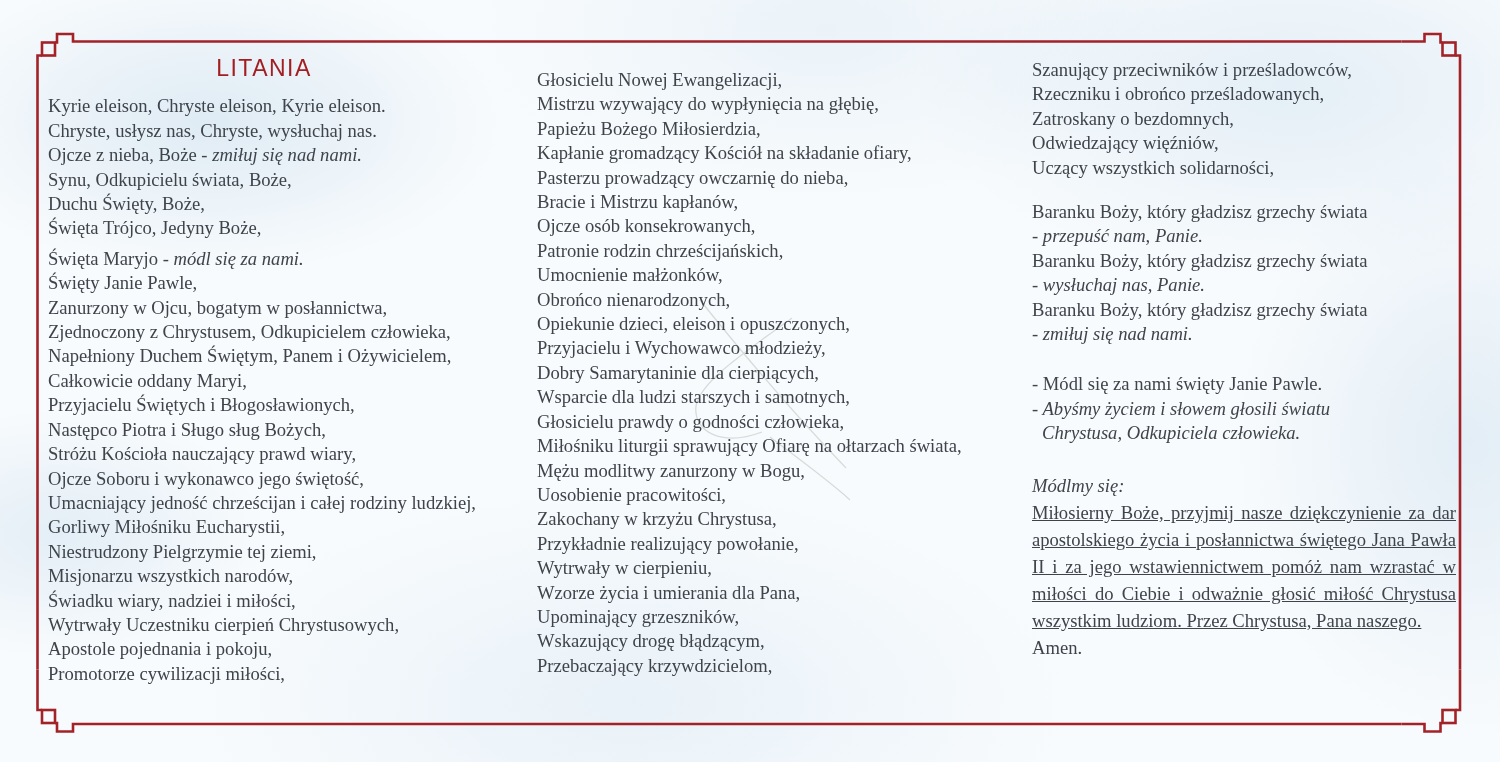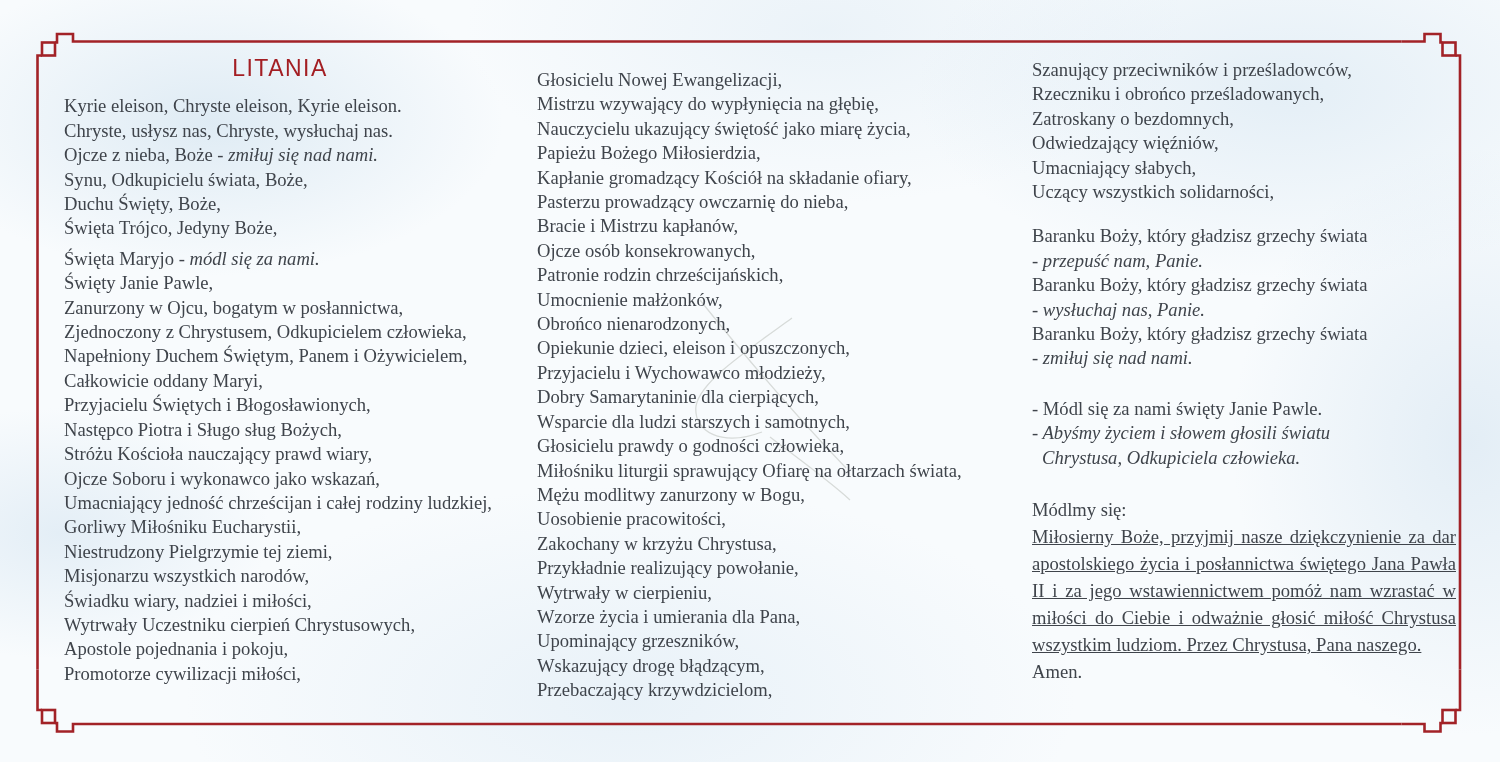--- a/index.html
+++ b/index.html
@@ -11,30 +11,30 @@
       radial-gradient(ellipse 520px 260px at 86% 12%, rgba(182,210,231,.30), transparent 72%),
       radial-gradient(ellipse 340px 420px at 98% 58%, rgba(172,202,226,.28), transparent 70%),
       radial-gradient(ellipse 620px 300px at 42% 92%, rgba(188,214,234,.26), transparent 72%),
       radial-gradient(ellipse 300px 180px at 4% 70%, rgba(180,208,230,.30), transparent 70%),
       radial-gradient(ellipse 500px 240px at 55% 4%, rgba(205,224,238,.30), transparent 72%),
       #f8fbfd;
   }
   .col{position:absolute;font-size:18.6px;line-height:24.4px;}
   .line{white-space:nowrap;}
   .it{font-style:italic;}
-  #col1{left:64px;top:56px;width:432px;}
+  #col1{left:48px;top:56px;width:432px;}
   #col2{left:537px;top:68px;width:452px;}
   #col3{left:1032px;top:58px;width:424px;}
   .title{
     font-family:"Liberation Sans",sans-serif;color:#a31e23;
     font-size:23px;font-weight:500;letter-spacing:1.5px;
     text-align:center;margin:0 0 14px 0;
   }
   .prayer{margin-top:26px;}
-  .prayer-heading{line-height:27px;}
+  .prayer-heading{line-height:27px;font-style:italic;}
   .prayer-body{text-align:justify;line-height:27px;text-decoration:underline;}
   .prayer-amen{line-height:27px;}
   #border-overlay{position:absolute;left:0;top:0;pointer-events:none;}
 </style>
 </head>
 <body>
 
 <svg id="border-overlay" width="1500" height="762" viewBox="0 0 1500 762">
   <g stroke="#a22227" stroke-width="2.6" fill="none">
 
@@ -81,35 +81,34 @@
     <div class="line"><span>Święta Trójco, Jedyny Boże,</span></div>
     <div class="line" style="margin-top: 6px;"><span>Święta Maryjo - </span><span class="it">módl się za nami.</span></div>
     <div class="line"><span>Święty Janie Pawle,</span></div>
     <div class="line"><span>Zanurzony w Ojcu, bogatym w posłannictwa,</span></div>
     <div class="line"><span>Zjednoczony z Chrystusem, Odkupicielem człowieka,</span></div>
     <div class="line"><span>Napełniony Duchem Świętym, Panem i Ożywicielem,</span></div>
     <div class="line"><span>Całkowicie oddany Maryi,</span></div>
     <div class="line"><span>Przyjacielu Świętych i Błogosławionych,</span></div>
     <div class="line"><span>Następco Piotra i Sługo sług Bożych,</span></div>
     <div class="line"><span>Stróżu Kościoła nauczający prawd wiary,</span></div>
-    <div class="line"><span>Ojcze Soboru i wykonawco jako wskazań,</span></div>
+    <div class="line"><span>Ojcze Soboru i wykonawco jego świętość,</span></div>
     <div class="line"><span>Umacniający jedność chrześcijan i całej rodziny ludzkiej,</span></div>
     <div class="line"><span>Gorliwy Miłośniku Eucharystii,</span></div>
     <div class="line"><span>Niestrudzony Pielgrzymie tej ziemi,</span></div>
     <div class="line"><span>Misjonarzu wszystkich narodów,</span></div>
     <div class="line"><span>Świadku wiary, nadziei i miłości,</span></div>
     <div class="line"><span>Wytrwały Uczestniku cierpień Chrystusowych,</span></div>
     <div class="line"><span>Apostole pojednania i pokoju,</span></div>
     <div class="line"><span>Promotorze cywilizacji miłości,</span></div>
   </div>
 
 <div class="col" id="col2">
     <div class="line"><span>Głosicielu Nowej Ewangelizacji,</span></div>
     <div class="line"><span>Mistrzu wzywający do wypłynięcia na głębię,</span></div>
-    <div class="line"><span>Nauczycielu ukazujący świętość jako miarę życia,</span></div>
     <div class="line"><span>Papieżu Bożego Miłosierdzia,</span></div>
     <div class="line"><span>Kapłanie gromadzący Kościół na składanie ofiary,</span></div>
     <div class="line"><span>Pasterzu prowadzący owczarnię do nieba,</span></div>
     <div class="line"><span>Bracie i Mistrzu kapłanów,</span></div>
     <div class="line"><span>Ojcze osób konsekrowanych,</span></div>
     <div class="line"><span>Patronie rodzin chrześcijańskich,</span></div>
     <div class="line"><span>Umocnienie małżonków,</span></div>
     <div class="line"><span>Obrońco nienarodzonych,</span></div>
     <div class="line"><span>Opiekunie dzieci, eleison i opuszczonych,</span></div>
     <div class="line"><span>Przyjacielu i Wychowawco młodzieży,</span></div>
@@ -126,21 +125,20 @@
     <div class="line"><span>Upominający grzeszników,</span></div>
     <div class="line"><span>Wskazujący drogę błądzącym,</span></div>
     <div class="line"><span>Przebaczający krzywdzicielom,</span></div>
   </div>
 
 <div class="col" id="col3">
     <div class="line"><span>Szanujący przeciwników i prześladowców,</span></div>
     <div class="line"><span>Rzeczniku i obrońco prześladowanych,</span></div>
     <div class="line"><span>Zatroskany o bezdomnych,</span></div>
     <div class="line"><span>Odwiedzający więźniów,</span></div>
-    <div class="line"><span>Umacniający słabych,</span></div>
     <div class="line"><span>Uczący wszystkich solidarności,</span></div>
     <div class="line" style="margin-top: 20px;"><span>Baranku Boży, który gładzisz grzechy świata</span></div>
     <div class="line"><span class="it">- przepuść nam, Panie.</span></div>
     <div class="line"><span>Baranku Boży, który gładzisz grzechy świata</span></div>
     <div class="line"><span class="it">- wysłuchaj nas, Panie.</span></div>
     <div class="line"><span>Baranku Boży, który gładzisz grzechy świata</span></div>
     <div class="line"><span class="it">- zmiłuj się nad nami.</span></div>
     <div class="line" style="margin-top: 26px;"><span>- Módl się za nami święty Janie Pawle.</span></div>
     <div class="line"><span class="it">- Abyśmy życiem i słowem głosili światu</span></div>
     <div class="line" style="padding-left: 10px;"><span class="it">Chrystusa, Odkupiciela człowieka.</span></div>

